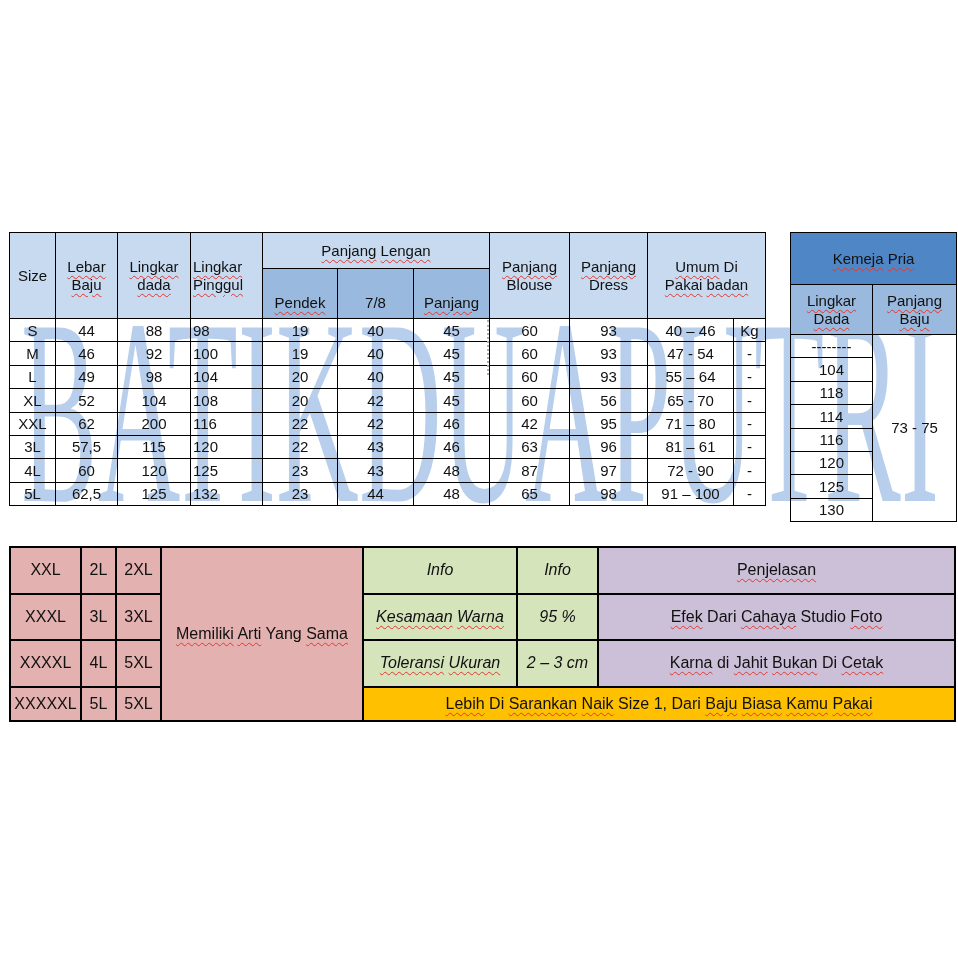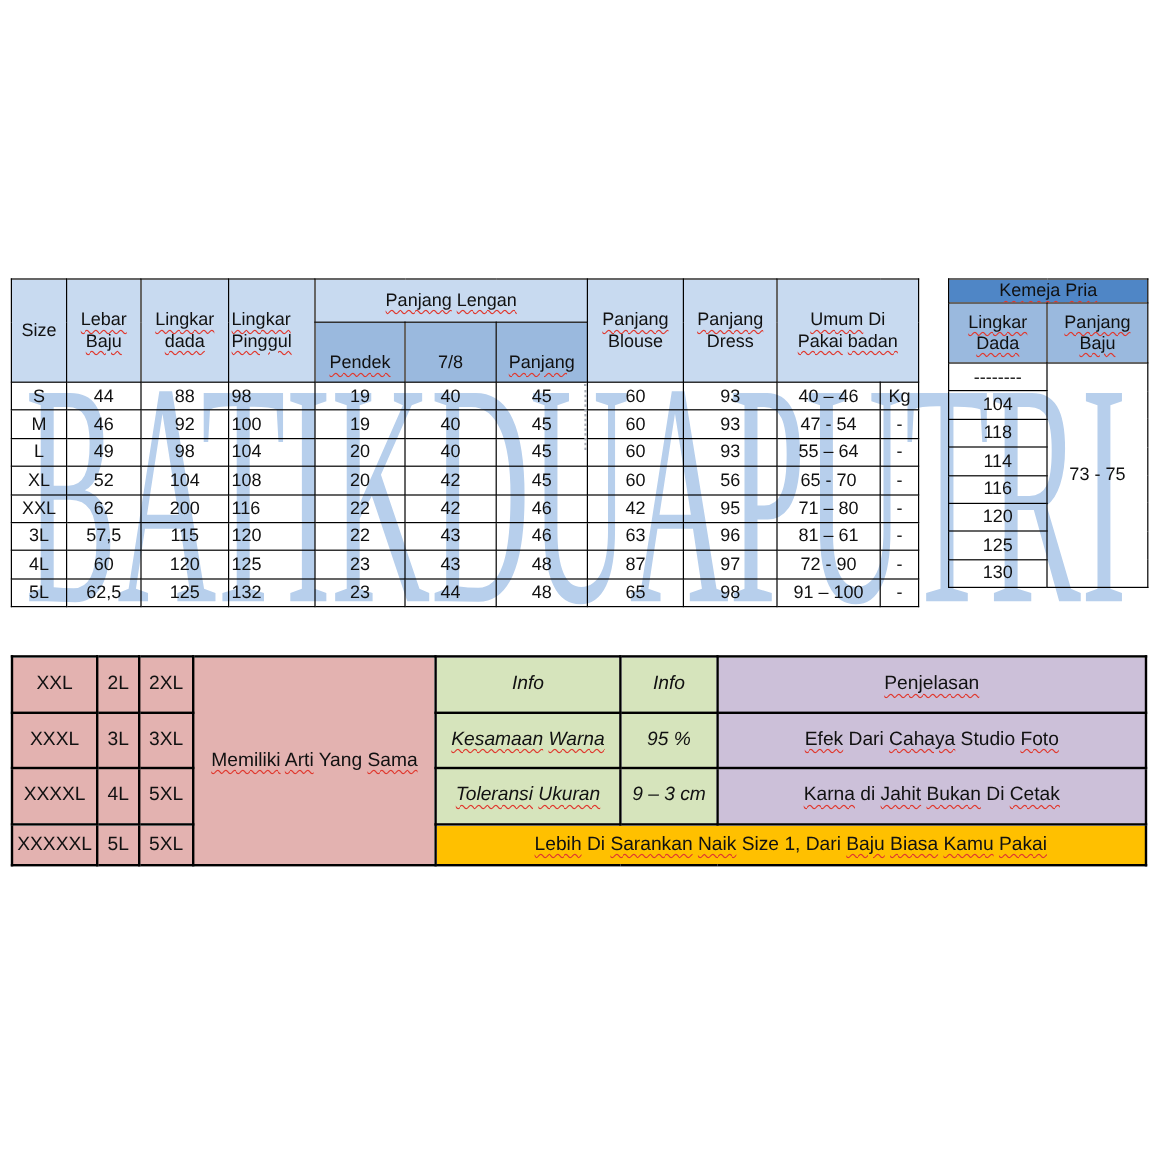--- a/index.html
+++ b/index.html
@@ -16,21 +16,21 @@
   #t-main thead th{background:var(--header_blue);}
   #t-main tr.h1{height:36px;}
   #t-main tr.h2{height:50px;}
   #t-main .sub{background:var(--subheader_blue);vertical-align:bottom;padding-bottom:7px;}
   #t-main tbody tr{height:23.4px;}
   #t-main tbody td{background:transparent;}
   .leftal{text-align:left;padding-left:2px;}
   .umumhd{padding:0 12px;}
   
   #t-kemeja{left:790px;top:232px;}
-  #t-kemeja tr.kh1{height:20px;}
+  #t-kemeja tr.kh1{height:52px;}
   #t-kemeja tr.kh2{height:50px;}
   #t-kemeja .ktitle{background:var(--kemeja_blue);}
   #t-kemeja .sub{background:var(--subheader_blue);}
   #t-kemeja tbody tr{height:23.4px;}
   #t-kemeja tbody td{background:transparent;}
   
   #t-bottom{left:9px;top:546px;}
   #t-bottom td{border-width:2px;font-size:16px;}
   #t-bottom tr.r1{height:47px;}
   #t-bottom tr.r2{height:46px;}
@@ -267,21 +267,21 @@
         <td class="pink">3XL</td>
         <td class="green spell"><span class="sq">Kesamaan</span> <span class="sq">Warna</span></td>
         <td class="green">95 %</td>
         <td class="purple spell"><span class="sq">Efek</span> <span>Dari</span> <span class="sq">Cahaya</span> <span>Studio</span> <span class="sq">Foto</span></td>
       </tr>
       <tr class="r3">
         <td class="pink">XXXXL</td>
         <td class="pink">4L</td>
         <td class="pink">5XL</td>
         <td class="green spell"><span class="sq">Toleransi</span> <span class="sq">Ukuran</span></td>
-        <td class="green">9 – 3 cm</td>
+        <td class="green">2 – 3 cm</td>
         <td class="purple spell"><span class="sq">Karna</span> <span>di</span> <span class="sq">Jahit</span> <span class="sq">Bukan</span> <span>Di</span> <span class="sq">Cetak</span></td>
       </tr>
       <tr class="r4">
         <td class="pink">XXXXXL</td>
         <td class="pink">5L</td>
         <td class="pink">5XL</td>
         <td colspan="3" class="orange spell"><span class="sq">Lebih</span> <span>Di</span> <span class="sq">Sarankan</span> <span class="sq">Naik</span> <span>Size</span> <span>1,</span> <span>Dari</span> <span class="sq">Baju</span> <span class="sq">Biasa</span> <span class="sq">Kamu</span> <span class="sq">Pakai</span></td>
       </tr>
     </tbody>
   </table>

